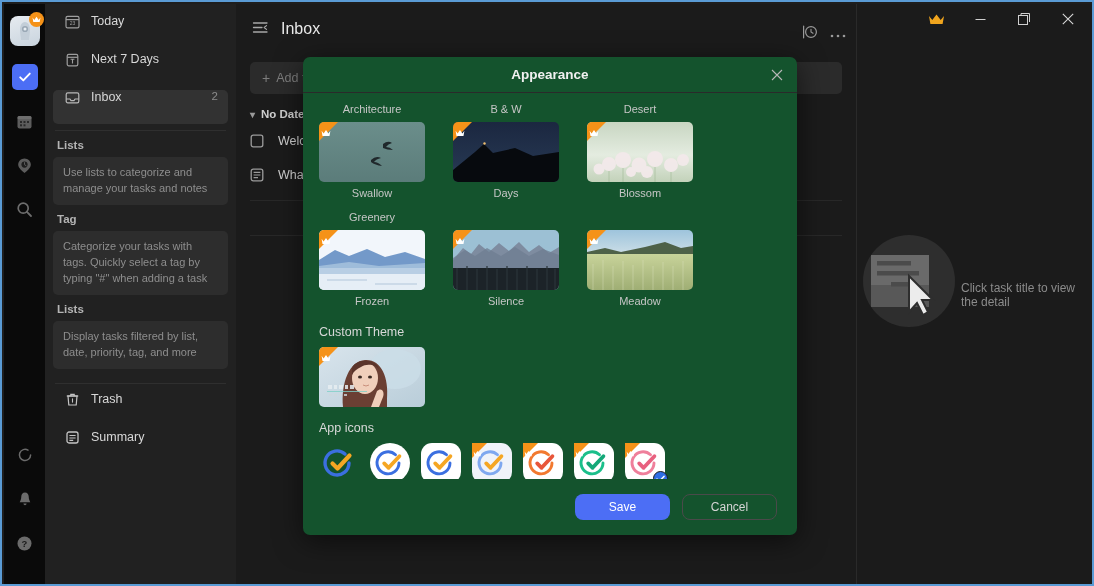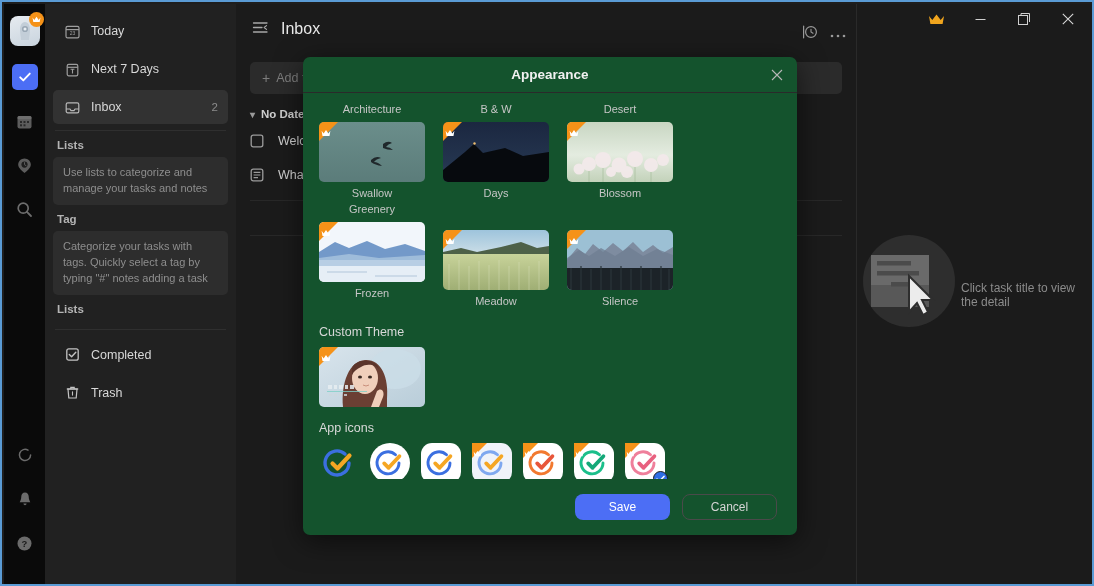--- a/index.html
+++ b/index.html
@@ -48,21 +48,21 @@
   .rail-bottom .rail-btn { margin-top: 0; margin-bottom: 18px; }
 
   
   .sidebar {
     position: absolute; left: 43px; top: 2px;
     width: 191px; height: 582px;
     background: #212121;
     padding: 10px 8px 0 8px;
   }
   .nav-item {
-    display: flex; align-items: center;
+    display: flex; align-items: flex-start;
     height: 34px; border-radius: 5px; padding: 0 10px;
     color: #d8d8d8; font-size: 12.5px;
     margin-bottom: 4px;
   }
   .nav-item.sel { background: #323232; }
   .nav-item .nic { width: 18px; display:flex; align-items:center; justify-content:center; margin-right: 10px; }
   .nav-item .label { flex: 1; }
   .nav-item .count { color: #8c8c8c; font-size: 11.5px; }
   .divider { height: 1px; background: #2f2f2f; margin: 6px 2px 8px 2px; }
   .sec-title { color: #b4b4b4; font-size: 11.5px; font-weight: bold; padding: 0 4px; margin: 8px 0 6px 0; }
@@ -134,21 +134,21 @@
     display:flex; align-items:center; justify-content:center;
     border-bottom: 1px solid #2a2a2a;
   }
   .modal-title { color: #f0f0f0; font-size: 13.5px; font-weight: bold; }
   .modal-close {
     position:absolute; right: 10px; top: 8px; width: 20px; height: 20px;
     display:flex; align-items:center; justify-content:center;
   }
   .modal-body { flex: 1; padding: 10px 16px 0 16px; overflow: hidden; }
 
-  .theme-grid { display: flex; flex-wrap: wrap; gap: 0 18px; }
+  .theme-grid { display: flex; flex-wrap: wrap; gap: 0 28px; align-items: flex-end; }
   .theme-cell { width: 106px; margin-bottom: 4px; }
   .theme-group { text-align:center; color: #c6c6c6; font-size: 11px; margin-bottom: 5px; height: 14px; }
   .thumb {
     position: relative; width: 106px; height: 60px; border-radius: 5px; overflow: hidden;
   }
   .thumb .crown-corner {
     position:absolute; left:0; top:0; width: 0; height: 0;
     border-top: 19px solid #f59218; border-right: 19px solid transparent;
     z-index: 3;
   }
@@ -326,44 +326,45 @@
       </span>
       <span class="label">Inbox</span>
       <span class="count">2</span>
     </div>
 
     <div class="divider"></div>
 
     <div class="sec-title">Lists</div>
     <div class="hint-box">Use lists to categorize and manage your tasks and notes</div>
     <div class="sec-title">Tag</div>
-    <div class="hint-box">Categorize your tasks with tags. Quickly select a tag by typing "#" notes adding a task</div>
+    <div class="hint-box">Categorize your tasks with tags. Quickly select a tag by typing "#" when adding a task</div>
     <div class="sec-title">Lists</div>
+    <div class="hint-box">Display tasks filtered by list, date, priority, tag, and more</div>
 
     <div class="divider" style="margin-top:14px;"></div>
 
-    <div class="nav-item">
-      <span class="nic">
-        <svg width="15" height="15" viewBox="0 0 15 15">
-            <rect x="1.8" y="1.8" width="11.4" height="11.4" rx="2" fill="none" stroke="#c4c4c4" stroke-width="1.3"></rect>
-            <path d="M4.3 7.4 L6.6 9.7 L10.8 5.2" stroke="#c4c4c4" stroke-width="1.4" fill="none" stroke-linecap="round" stroke-linejoin="round"></path>
-          </svg>
-      </span>
-      <span class="label">Completed</span>
-    </div>
     <div class="nav-item">
       <span class="nic">
         <svg width="15" height="15" viewBox="0 0 15 15">
             <path d="M3 4 H12 L11.2 13 H3.8 Z" fill="none" stroke="#c4c4c4" stroke-width="1.2"></path>
             <path d="M1.8 4 H13.2" stroke="#c4c4c4" stroke-width="1.3"></path>
             <path d="M5.8 4 V2.3 H9.2 V4" fill="none" stroke="#c4c4c4" stroke-width="1.2"></path>
             <path d="M7.5 6.4 V10.6" stroke="#c4c4c4" stroke-width="1.1"></path>
           </svg>
       </span>
       <span class="label">Trash</span>
+    </div>
+    <div class="nav-item">
+      <span class="nic">
+        <svg width="15" height="15" viewBox="0 0 15 15">
+            <rect x="2" y="2" width="11" height="11" rx="2" fill="none" stroke="#c4c4c4" stroke-width="1.3"></rect>
+            <path d="M4.4 5.5 H10.6 M4.4 8 H10.6 M4.4 10.3 H8.2" stroke="#c4c4c4" stroke-width="1.2"></path>
+          </svg>
+      </span>
+      <span class="label">Summary</span>
     </div>
   </div>
 
   <div class="main">
     <div class="main-head">
       <span>
         <svg width="17" height="17" viewBox="0 0 17 17">
             <path d="M1.5 4 H15 M1.5 8.5 H10 M1.5 13 H15" stroke="#a8a8a8" stroke-width="1.3" stroke-linecap="round"></path>
             <path d="M14.5 6.6 L12.2 8.5 L14.5 10.4" fill="none" stroke="#a8a8a8" stroke-width="1.2" stroke-linecap="round" stroke-linejoin="round"></path>
           </svg>
@@ -556,20 +557,42 @@
                 </svg>
             </span>
           </div>
           <div class="theme-name">Frozen</div>
         </div>
 
         <div class="theme-cell" style="margin-top:8px">
           <div class="theme-group"></div>
           <div class="thumb">
             <svg width="106" height="60" viewBox="0 0 106 60" style="display:block">
+              <rect width="106" height="60" fill="#9cc0d4"></rect>
+              <path d="M0 30 L10 18 L18 24 L26 14 L36 22 L46 13 L56 21 L66 12 L76 22 L86 15 L96 23 L106 17 L106 40 L0 40 Z" fill="#7e8ca0"></path>
+              <path d="M0 28 L12 20 L22 26 L34 18 L48 26 L62 17 L76 26 L90 19 L106 25 L106 42 L0 42 Z" fill="#6f7d92" opacity="0.75"></path>
+              <rect y="38" width="106" height="22" fill="#1c2328"></rect>
+              <g stroke="#2b343a" stroke-width="1.2">
+                <path d="M4 60 V38 M14 60 V36 M24 60 V39 M34 60 V36 M44 60 V39 M54 60 V36 M64 60 V39 M74 60 V36 M84 60 V39 M94 60 V36 M102 60 V39"></path>
+              </g>
+            </svg>
+            <span class="crown-corner"></span>
+            <span class="crown-glyph">
+              <svg width="10" height="8" viewBox="0 0 10 8">
+                  <path d="M0.6 1.8 L2.6 4.6 L5 1 L7.4 4.6 L9.4 1.8 L8.5 7 L1.5 7 Z" fill="#fff"></path>
+                </svg>
+            </span>
+          </div>
+          <div class="theme-name">Silence</div>
+        </div>
+
+        <div class="theme-cell" style="margin-top:8px">
+          <div class="theme-group"></div>
+          <div class="thumb">
+            <svg width="106" height="60" viewBox="0 0 106 60" style="display:block">
               <defs>
                   <linearGradient id="gmd" x1="0" y1="0" x2="0" y2="1">
                     <stop offset="0%" stop-color="#9ec4dc"></stop>
                     <stop offset="100%" stop-color="#cfe0e8"></stop>
                   </linearGradient>
               <linearGradient id="gmg" x1="0" y1="0" x2="0" y2="1">
                     <stop offset="0%" stop-color="#c8d39a"></stop>
                     <stop offset="100%" stop-color="#9fae74"></stop>
                   </linearGradient>
                 </defs>
@@ -581,42 +604,20 @@
               </g>
             </svg>
             <span class="crown-corner"></span>
             <span class="crown-glyph">
               <svg width="10" height="8" viewBox="0 0 10 8">
                   <path d="M0.6 1.8 L2.6 4.6 L5 1 L7.4 4.6 L9.4 1.8 L8.5 7 L1.5 7 Z" fill="#fff"></path>
                 </svg>
             </span>
           </div>
           <div class="theme-name">Meadow</div>
-        </div>
-
-        <div class="theme-cell" style="margin-top:8px">
-          <div class="theme-group"></div>
-          <div class="thumb">
-            <svg width="106" height="60" viewBox="0 0 106 60" style="display:block">
-              <rect width="106" height="60" fill="#9cc0d4"></rect>
-              <path d="M0 30 L10 18 L18 24 L26 14 L36 22 L46 13 L56 21 L66 12 L76 22 L86 15 L96 23 L106 17 L106 40 L0 40 Z" fill="#7e8ca0"></path>
-              <path d="M0 28 L12 20 L22 26 L34 18 L48 26 L62 17 L76 26 L90 19 L106 25 L106 42 L0 42 Z" fill="#6f7d92" opacity="0.75"></path>
-              <rect y="38" width="106" height="22" fill="#1c2328"></rect>
-              <g stroke="#2b343a" stroke-width="1.2">
-                <path d="M4 60 V38 M14 60 V36 M24 60 V39 M34 60 V36 M44 60 V39 M54 60 V36 M64 60 V39 M74 60 V36 M84 60 V39 M94 60 V36 M102 60 V39"></path>
-              </g>
-            </svg>
-            <span class="crown-corner"></span>
-            <span class="crown-glyph">
-              <svg width="10" height="8" viewBox="0 0 10 8">
-                  <path d="M0.6 1.8 L2.6 4.6 L5 1 L7.4 4.6 L9.4 1.8 L8.5 7 L1.5 7 Z" fill="#fff"></path>
-                </svg>
-            </span>
-          </div>
-          <div class="theme-name">Silence</div>
         </div>
       </div>
 
       <div class="sec-h">Custom Theme</div>
       <div class="thumb">
         <svg width="106" height="60" viewBox="0 0 106 60" style="display:block">
           <defs>
               <linearGradient id="gpt" x1="0" y1="0" x2="1" y2="1">
                 <stop offset="0%" stop-color="#d8e4ec"></stop>
                 <stop offset="100%" stop-color="#b9cdd9"></stop>

